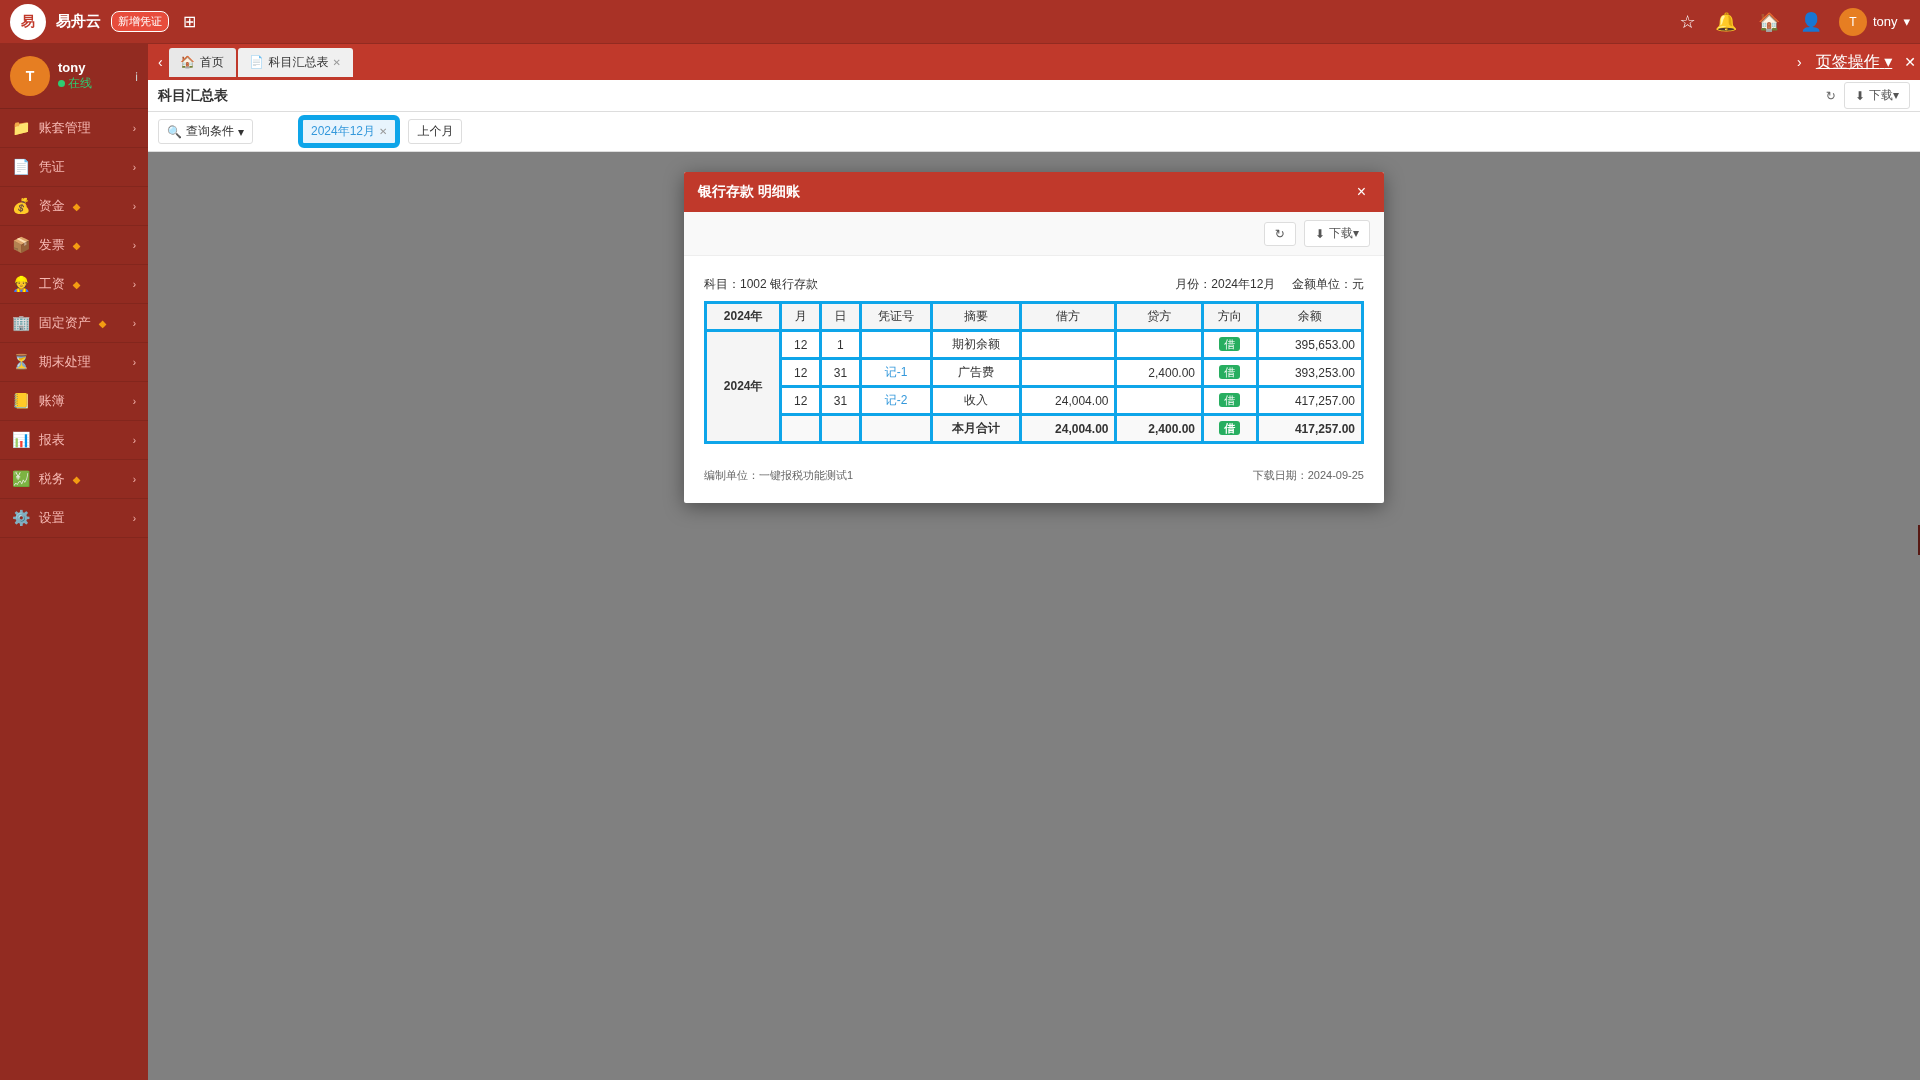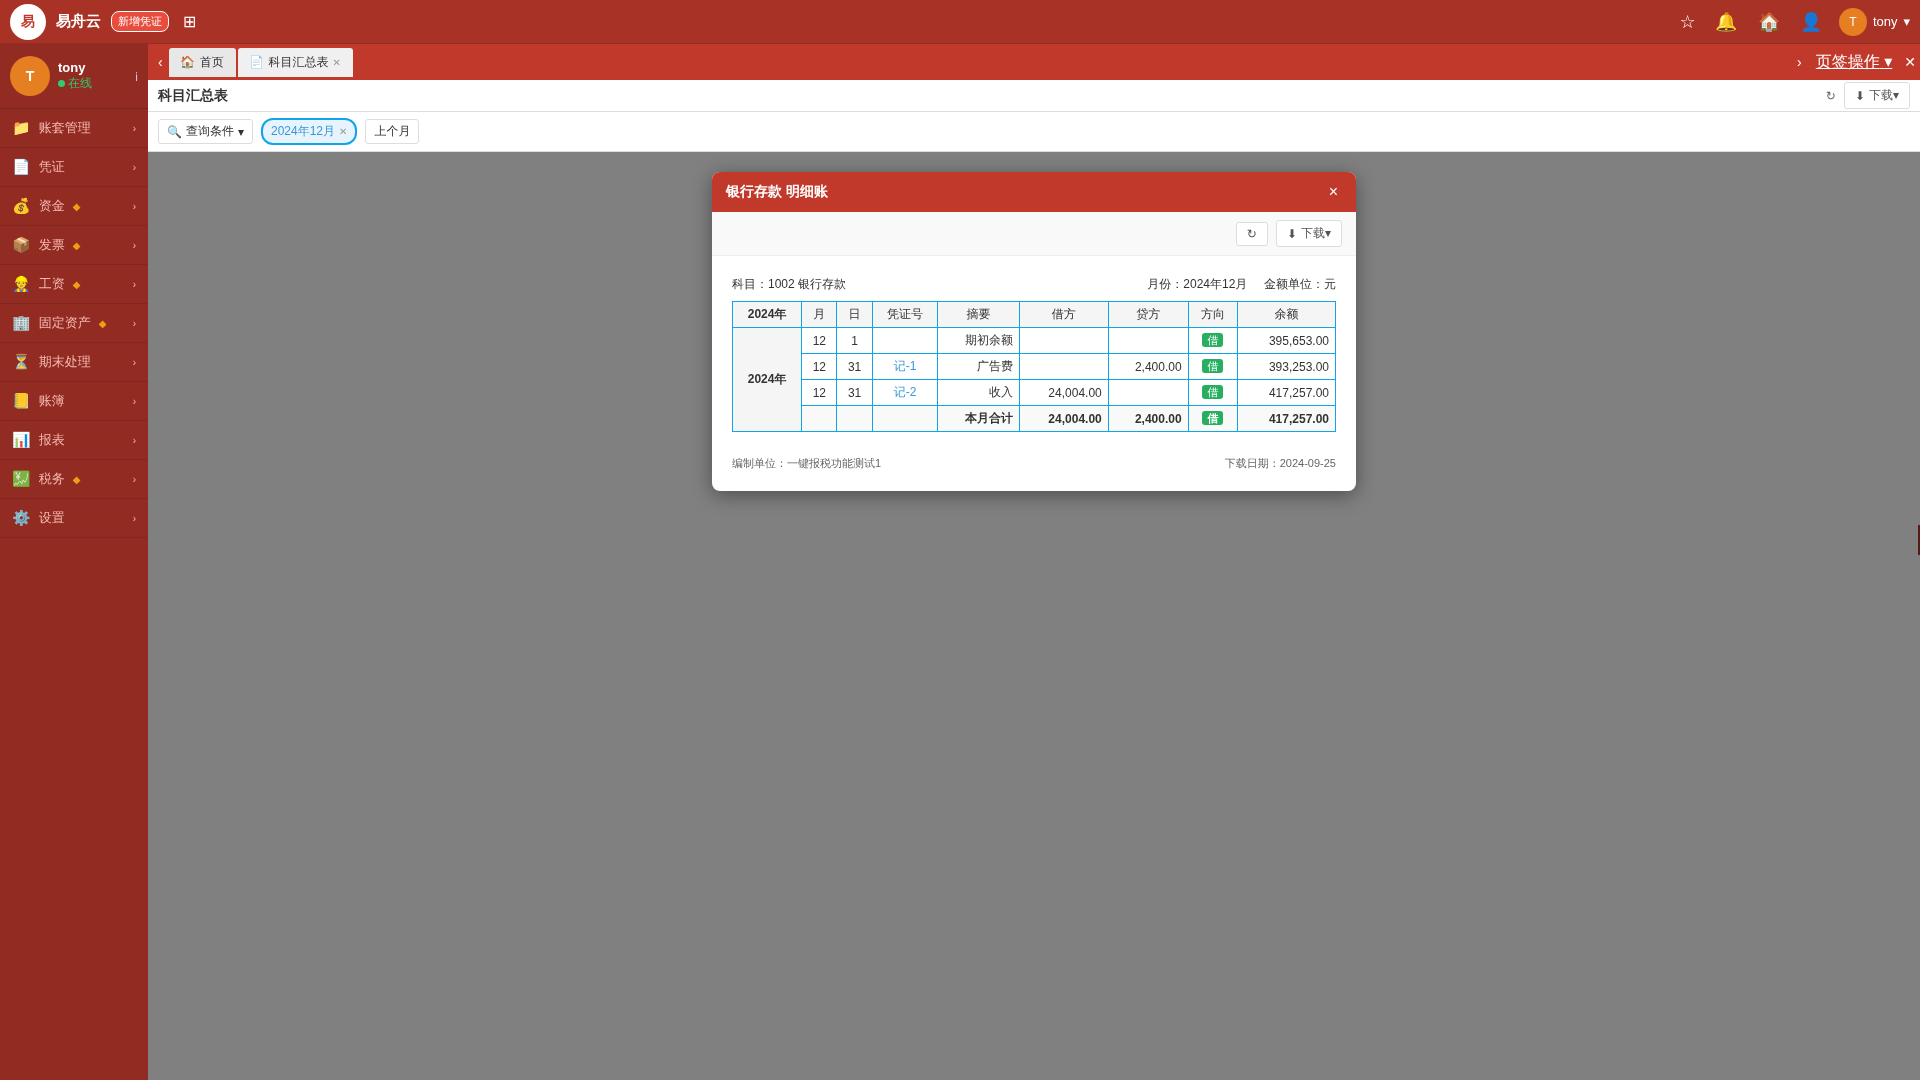--- a/index.html
+++ b/index.html
@@ -111,43 +111,43 @@
       border-radius: 3px;
       padding: 3px 8px;
       background: #fff;
       color: #333;
       font-size: 12px;
       cursor: pointer;
       display: flex;
       align-items: center;
       gap: 4px;
     }
-    .date-tag { background: #e8f4fd; border: 2px solid #0ea5e9; border-radius: 12px; padding: 3px 8px; color: #3498db; font-size: 12px; display: flex; align-items: center; gap: 4px; cursor: pointer; }
+    .date-tag { background: #e8f4fd; border: 5px solid #0ea5e9; border-radius: 6px; padding: 3px 8px; color: #3498db; font-size: 12px; display: flex; align-items: center; gap: 4px; cursor: pointer; margin-left: 37px; }
     .date-tag .close { font-size: 10px; color: #999; }
 
     
     .page-content { flex: 1; padding: 0; position: relative; background: #d5d5d5; }
 
     
     .overlay {
       position: absolute;
       top: 0; left: 0; right: 0; bottom: 0;
       background: rgba(0,0,0,0.4);
       z-index: 10;
       display: flex;
       align-items: flex-start;
       justify-content: center;
       padding-top: 20px;
     }
 
     
     .modal {
       background: #fff;
-      border-radius: 8px;
-      width: 644px;
+      border-radius: 2px;
+      width: 700px;
       max-height: 760px;
       box-shadow: 0 4px 20px rgba(0,0,0,0.4);
       display: flex;
       flex-direction: column;
       overflow: hidden;
     }
     .modal-header {
       background: #c0392b;
       color: #fff;
       padding: 0 14px;
@@ -199,29 +199,29 @@
       color: #333;
       margin-bottom: 8px;
     }
 
     .ledger-table {
       width: 100%;
       border-collapse: collapse;
       font-size: 12px;
     }
     .ledger-table th, .ledger-table td {
-      border: 1px solid #0ea5e9;
+      border: 3px solid #0ea5e9;
       padding: 4px 6px;
       text-align: center;
       color: #333;
     }
     .ledger-table th { background: #f5f5f5; font-weight: normal; }
     .ledger-table .year-cell { font-weight: bold; background: #f5f5f5; }
     .ledger-table .link { color: #3498db; cursor: pointer; text-decoration: none; }
-    .ledger-table .desc { text-align: right; }
+    .ledger-table .desc { text-align: center; }
     .ledger-table .amount { text-align: right; }
     .ledger-table .total-row td { background: #f9f9f9; font-weight: bold; }
 
     .direction-badge {
       background: #27ae60;
       color: #fff;
       border-radius: 3px;
       padding: 1px 5px;
       font-size: 11px;
     }

